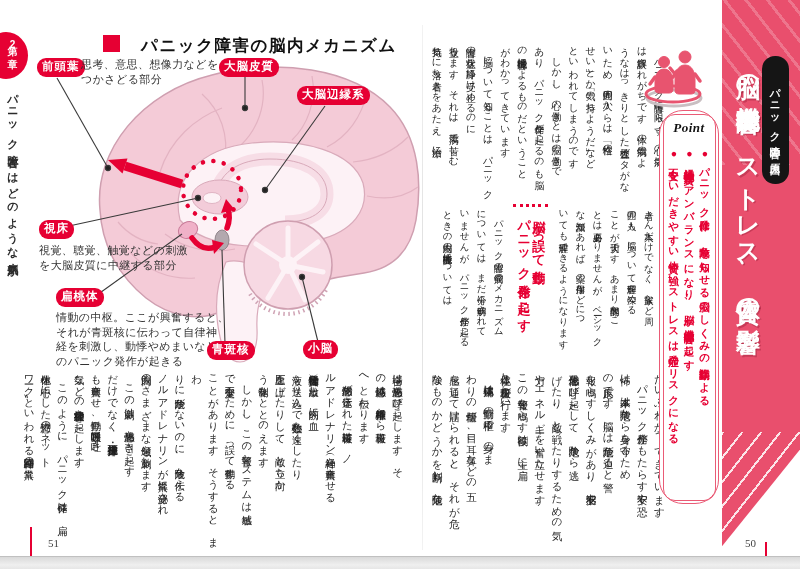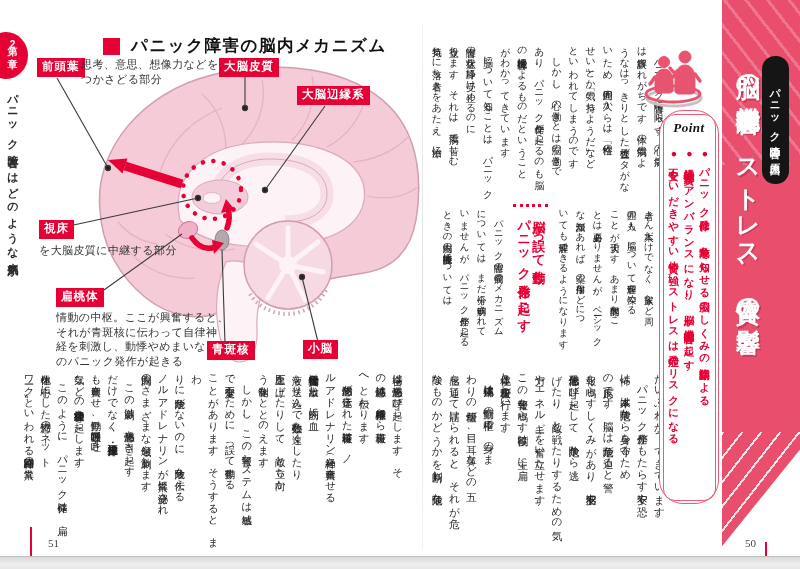--- a/index.html
+++ b/index.html
@@ -8,25 +8,25 @@
   .abs{position:absolute;}
   .vt{writing-mode:vertical-rl;text-orientation:upright;display:inline-block;}
   .vcols{writing-mode:vertical-rl;text-orientation:upright;}
   .vcols>div{display:block;}
 
   
   .chapter-tab{left:-16px;top:32px;width:44px;height:47px;background:#e60033;border-radius:50%;}
   .chapter-tab span{position:absolute;left:21px;top:6px;color:#fff;font-weight:bold;font-size:10px;letter-spacing:1px;}
   .side-title{left:5px;top:86px;}
   .side-title span{font-size:11px;font-weight:bold;letter-spacing:2.3px;color:#2b2b2b;}
-  .fig-head{left:103px;top:35px;display:flex;align-items:center;gap:11px;}
+  .fig-head{left:103px;top:35px;display:flex;align-items:flex-start;gap:21px;}
   .fig-head .sq{width:17px;height:17px;background:#e60033;}
   .fig-head .txt{font-size:16.5px;font-weight:bold;letter-spacing:1.5px;color:#111;}
   .rlabel{background:#e60033;color:#fff;font-size:11.5px;font-weight:bold;line-height:1;
-          padding:3px 5px 4px;border-radius:0;letter-spacing:1px;white-space:nowrap;}
+          padding:3px 5px 4px;border-radius:9px;letter-spacing:1px;white-space:nowrap;}
   .cap{font-size:11px;line-height:14.5px;color:#333;letter-spacing:0.4px;}
   #lbl-frontal{left:37px;top:58px;} #cap-frontal{left:81px;top:57px;}
   #lbl-cortex{left:219px;top:58px;} #lbl-limbic{left:297px;top:86px;}
   #lbl-thalamus{left:39px;top:220px;} #cap-thalamus{left:39px;top:243px;}
   #lbl-amygdala{left:56px;top:288px;} #cap-amygdala{left:56px;top:310px;}
   #lbl-locus{left:207px;top:341px;} #lbl-cerebellum{left:303px;top:340px;}
   #brain-svg{left:30px;top:52px;}
 
   #lbody{left:36px;top:367px;width:369px;height:181px;
          font:10.4px/16.75px "Liberation Serif",serif;color:#1f1f1f;}
@@ -168,20 +168,21 @@
 
   <span id="lbl-frontal" class="abs rlabel">前頭葉</span>
   <div id="cap-frontal" class="abs cap">
       <div>思考、意思、想像力などを</div>
       <div>つかさどる部分</div>
     </div>
   <span id="lbl-cortex" class="abs rlabel">大脳皮質</span>
   <span id="lbl-limbic" class="abs rlabel">大脳辺縁系</span>
   <span id="lbl-thalamus" class="abs rlabel">視床</span>
   <div id="cap-thalamus" class="abs cap">
+      <div>視覚、聴覚、触覚などの刺激</div>
       <div>を大脳皮質に中継する部分</div>
     </div>
   <span id="lbl-amygdala" class="abs rlabel">扁桃体</span>
   <div id="cap-amygdala" class="abs cap">
       <div>情動の中枢。ここが興奮すると、</div>
       <div>それが青斑核に伝わって自律神</div>
       <div>経を刺激し、動悸やめまいなど</div>
       <div>のパニック発作が起きる</div>
     </div>
   <span id="lbl-locus" class="abs rlabel">青斑核</span>

